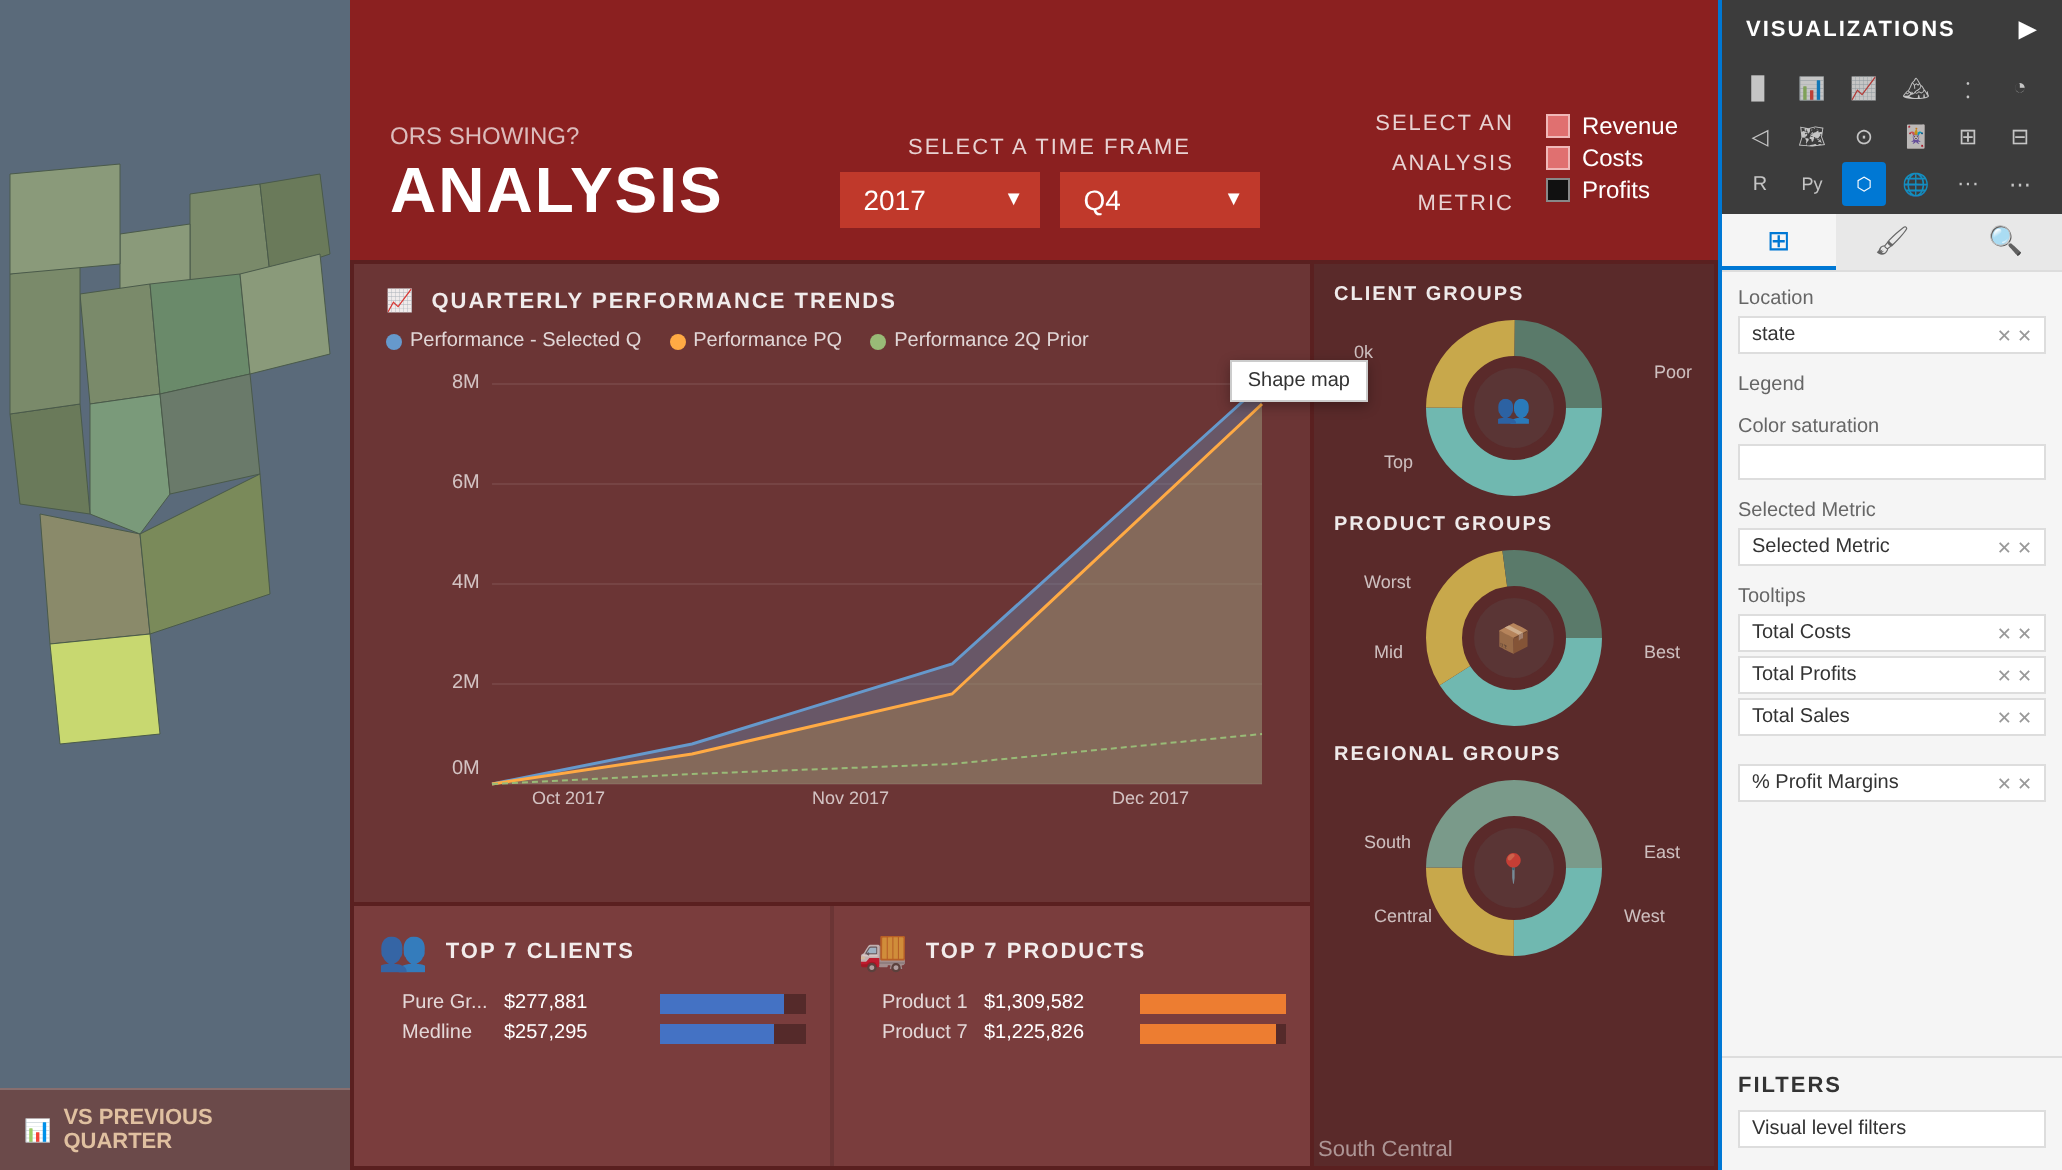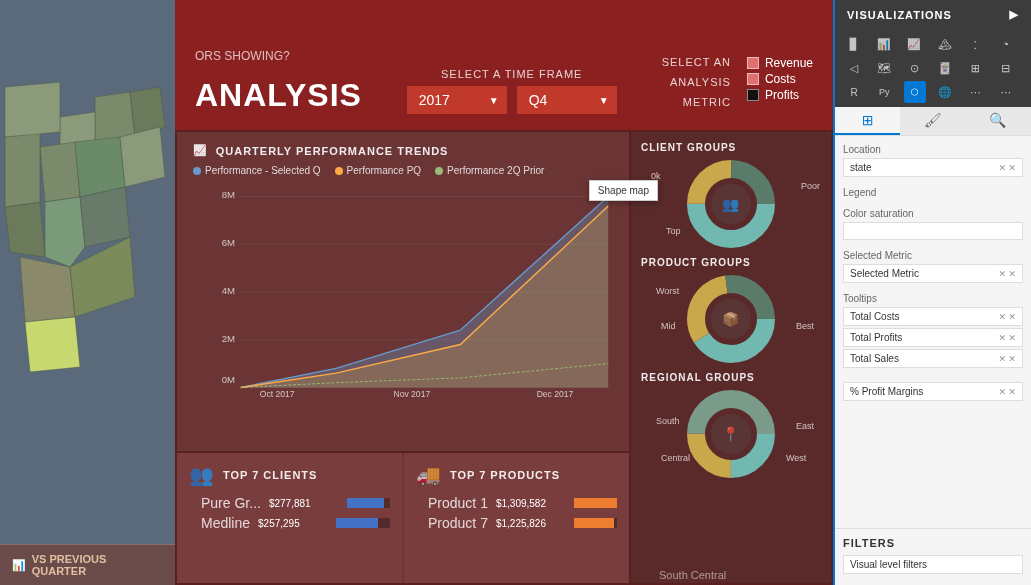--- a/index.html
+++ b/index.html
@@ -36,21 +36,21 @@
     
     .header {
       position: absolute;
       top: 0; left: 175px; right: 0;
       height: 130px;
       background: #8b2020;
       display: flex; align-items: flex-end; padding-bottom: 16px;
       padding-left: 20px;
     }
     .header-left { flex: 0 0 auto; }
-    .header-ors { color: rgba(255,255,255,0.7); font-size: 12px; margin-bottom: 14px; }
+    .header-ors { color: rgba(255,255,255,0.7); font-size: 12px; margin-bottom: 2px; }
     .header-analysis { color: white; font-size: 32px; font-weight: 700; letter-spacing: 1px; }
     .header-center {
       flex: 1;
       display: flex; flex-direction: column; align-items: center; justify-content: flex-end;
       padding-bottom: 0;
     }
     .select-label { color: rgba(255,255,255,0.8); font-size: 11px; margin-bottom: 6px; letter-spacing: 1px; }
     .dropdowns { display: flex; gap: 10px; }
     .dropdown {
       background: #c0392b;
@@ -132,28 +132,28 @@
       display: grid; grid-template-columns: 1fr 1fr;
       gap: 2px;
     }
     .client-panel, .product-panel {
       background: #7a3d3d;
       padding: 10px 12px;
     }
     .panel-header { display: flex; align-items: center; gap: 8px; color: rgba(255,255,255,0.9); font-size: 11px; font-weight: 600; margin-bottom: 8px; letter-spacing: 1px; }
     .panel-icon { font-size: 20px; color: rgba(255,255,255,0.7); }
     .data-row { display: flex; align-items: center; gap: 8px; margin-bottom: 4px; }
-    .data-label { color: rgba(255,255,255,0.8); font-size: 14px; min-width: 55px; padding-left: 12px; }
+    .data-label { color: rgba(255,255,255,0.8); font-size: 10px; min-width: 55px; padding-left: 12px; }
     .data-value { color: white; font-size: 10px; min-width: 70px; }
     .data-bar-container { flex: 1; height: 10px; background: rgba(0,0,0,0.3); }
     .data-bar { height: 100%; }
 
     
     .viz-panel {
-      width: 198px;
+      width: 172px;
       background: #f0f0f0;
       display: flex; flex-direction: column;
       border-left: 2px solid #0078d4;
     }
     .viz-header {
       background: #3c3c3c;
       color: white;
       font-size: 11px;
       font-weight: 600;
       padding: 8px 12px;

